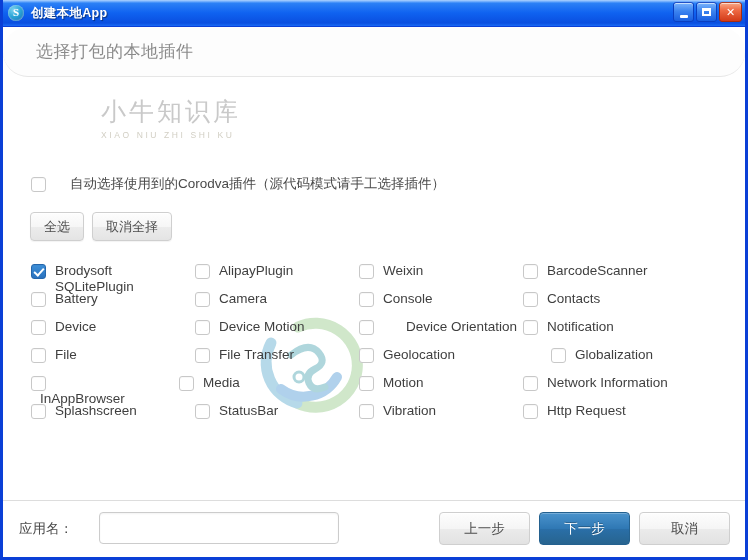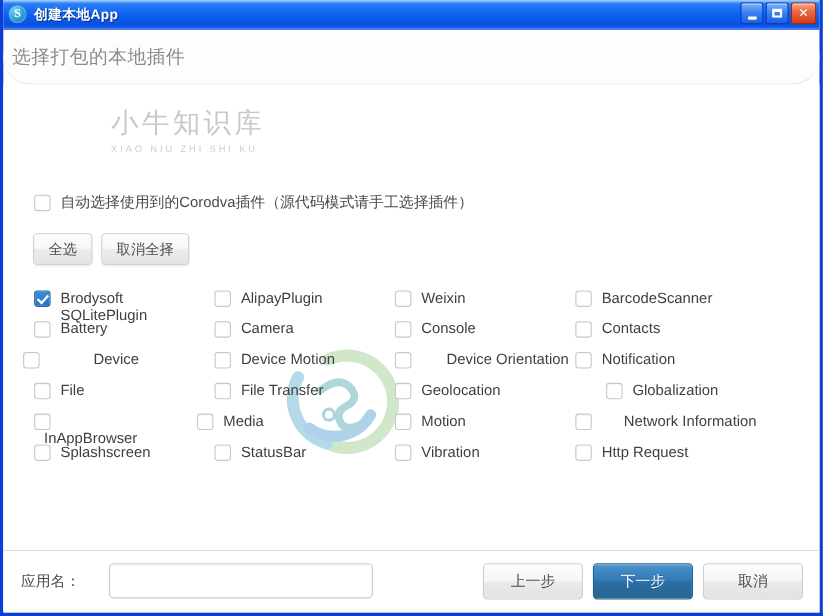--- a/index.html
+++ b/index.html
@@ -124,21 +124,21 @@
     box-sizing: border-box;
   }
 
   
   #page-header {
     height: 50px;
     background: #fdfdfd;
     border-bottom: 1px solid #e6e6e6;
     display: flex;
     align-items: center;
-    padding-left: 8px;
+    padding-left: 33px;
     box-sizing: border-box;
     border-radius: 25px;
   }
   #page-title {
     color: #8b8b8b;
     font-size: 17px;
     font-weight: normal;
     letter-spacing: .5px;
   }
 
@@ -177,21 +177,21 @@
   }
 
   
   #auto-row {
     position: absolute;
     left: 28px; top: 98px;
     display: flex;
     align-items: center;
   }
   #auto-label {
-    margin-left: 9px;
+    margin-left: 24px;
     font-size: 13.5px;
     color: #4a4a4a;
   }
 
   
   #select-buttons {
     position: absolute;
     left: 27px; top: 135px;
     display: flex;
     gap: 8px;
@@ -369,21 +369,21 @@
     <div id="plugin-grid">
         <div class="plugin-item" style="left: 28px; top: 0px;">
           <div class="cb checked"></div>
           <div class="plugin-label">Brodysoft
 SQLitePlugin</div>
         </div>
         <div class="plugin-item" style="left: 28px; top: 28px;">
           <div class="cb"></div>
           <div class="plugin-label">Battery</div>
         </div>
-        <div class="plugin-item" style="left: 18px; top: 56px; gap: 40px;">
+        <div class="plugin-item" style="left: 28px; top: 56px;">
           <div class="cb"></div>
           <div class="plugin-label">Device</div>
         </div>
         <div class="plugin-item" style="left: 28px; top: 84px;">
           <div class="cb"></div>
           <div class="plugin-label">File</div>
         </div>
         <div class="plugin-item" style="left: 28px; top: 112px; flex-direction: column;">
           <div class="cb"></div>
           <div class="plugin-label">InAppBrowser</div>
@@ -449,21 +449,21 @@
           <div class="plugin-label">Contacts</div>
         </div>
         <div class="plugin-item" style="left: 520px; top: 56px;">
           <div class="cb"></div>
           <div class="plugin-label">Notification</div>
         </div>
         <div class="plugin-item" style="left: 520px; top: 84px; padding-left: 28px;">
           <div class="cb"></div>
           <div class="plugin-label">Globalization</div>
         </div>
-        <div class="plugin-item" style="left: 520px; top: 112px; gap: 20px;">
+        <div class="plugin-item" style="left: 520px; top: 112px;">
           <div class="cb"></div>
           <div class="plugin-label">Network Information</div>
         </div>
         <div class="plugin-item" style="left: 520px; top: 140px;">
           <div class="cb"></div>
           <div class="plugin-label">Http Request</div>
         </div>
       </div>
   </div>
 

